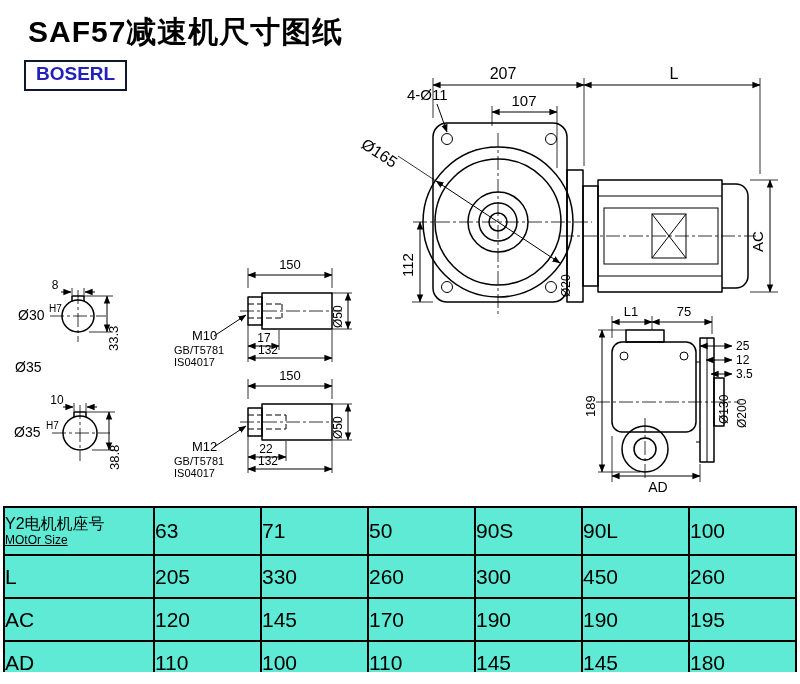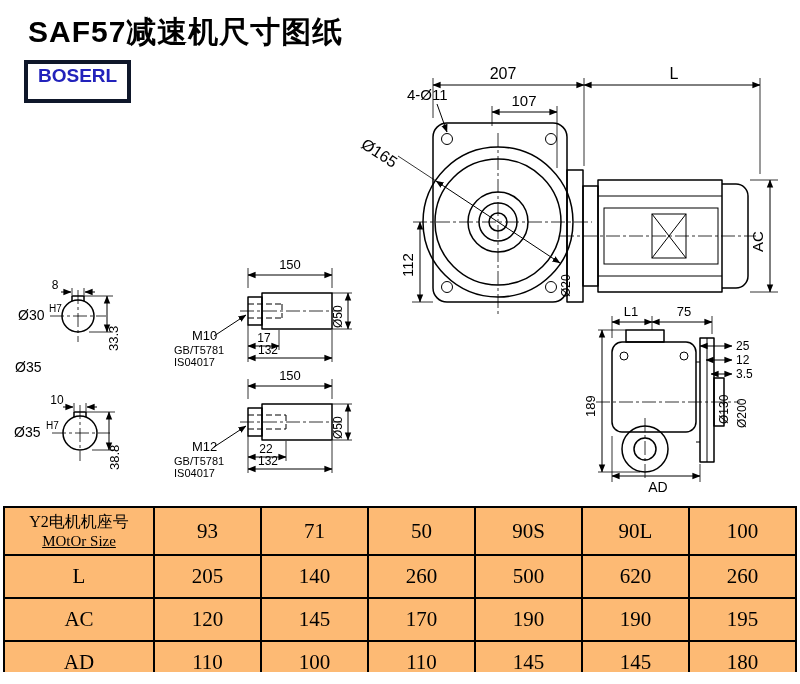--- a/index.html
+++ b/index.html
@@ -1,36 +1,36 @@
 <!DOCTYPE html>
 <html><head>
 <meta charset="utf-8">
 <style>
   html,body{margin:0;padding:0;background:#fff;}
   body{width:800px;height:684px;font-family:"Liberation Sans",sans-serif;}
   .page{position:relative;width:800px;height:672px;background:#fff;overflow:hidden;}
   .title{position:absolute;left:28px;top:12px;font-size:30px;font-weight:bold;color:#000;letter-spacing:1px;}
-  .logo{position:absolute;left:24px;top:60px;border:4px solid #0f172a;color:#2222bb;font-size:19px;font-weight:bold;padding:1px 10px 12px 10px;background:#fff;}
+  .logo{position:absolute;left:24px;top:60px;border:2px solid #0f172a;color:#2222bb;font-size:19px;font-weight:bold;padding:1px 10px 4px 10px;background:#fff;}
   svg.drawing{position:absolute;left:0;top:0;}
   svg .o{fill:none;stroke:#000;stroke-width:1.5;stroke-linejoin:round;}
   svg .t{fill:none;stroke:#000;stroke-width:1;}
   svg .x{fill:none;stroke:#000;stroke-width:0.8;}
   svg .d{fill:none;stroke:#000;stroke-width:1;}
   svg .cl{fill:none;stroke:#000;stroke-width:0.8;stroke-dasharray:14 3 3 3;}
   svg .hid{fill:none;stroke:#000;stroke-width:1;stroke-dasharray:6 3;}
   svg text{fill:#000;stroke:none;font-family:"Liberation Sans",sans-serif;}
   .f16{font-size:16px;}.f15{font-size:15px;}.f14{font-size:14px;}.f13{font-size:13px;}
   .f12{font-size:12px;}.f11{font-size:11px;}.f10{font-size:10px;}
   .mid{text-anchor:middle;}
   table.dims{position:absolute;left:3px;top:506px;width:794px;border-collapse:collapse;table-layout:fixed;}
-  table.dims td{border:2px solid #000;text-align:center;vertical-align:middle;font-size:21px;color:#000;padding:0;background:#fdba74;font-family:Liberation Serif, serif;}
+  table.dims td{border:2px solid #000;vertical-align:middle;font-size:21px;color:#000;padding:0;background:#5eead4;}
   table.dims tr{height:43px;}
   table.dims tr.hdr{height:48px;}
   .hdr-cn{font-size:16px;line-height:1.2;}
-  .hdr-en{font-size:15px;line-height:1.2;text-decoration:underline;}
+  .hdr-en{font-size:12px;line-height:1.2;text-decoration:underline;}
 </style>
 </head>
 <body>
 
 <div class="page">
 
   <div class="title">SAF57减速机尺寸图纸</div>
   <div class="logo">BOSERL</div>
 
   <svg class="drawing" width="800" height="505" viewBox="0 0 800 505">
@@ -251,34 +251,34 @@
         <col>
         <col>
         <col>
     </colgroup>
     <tbody>
       <tr class="hdr">
         <td>
           <div class="hdr-cn">Y2电机机座号</div>
           <div class="hdr-en">MOtOr Size</div>
         </td>
-        <td>93</td>
+        <td>63</td>
         <td>71</td>
         <td>50</td>
         <td>90S</td>
         <td>90L</td>
         <td>100</td>
       </tr>
       <tr>
         <td>L</td>
         <td>205</td>
-        <td>140</td>
+        <td>330</td>
         <td>260</td>
-        <td>500</td>
-        <td>620</td>
+        <td>300</td>
+        <td>450</td>
         <td>260</td>
       </tr>
       <tr>
         <td>AC</td>
         <td>120</td>
         <td>145</td>
         <td>170</td>
         <td>190</td>
         <td>190</td>
         <td>195</td>

